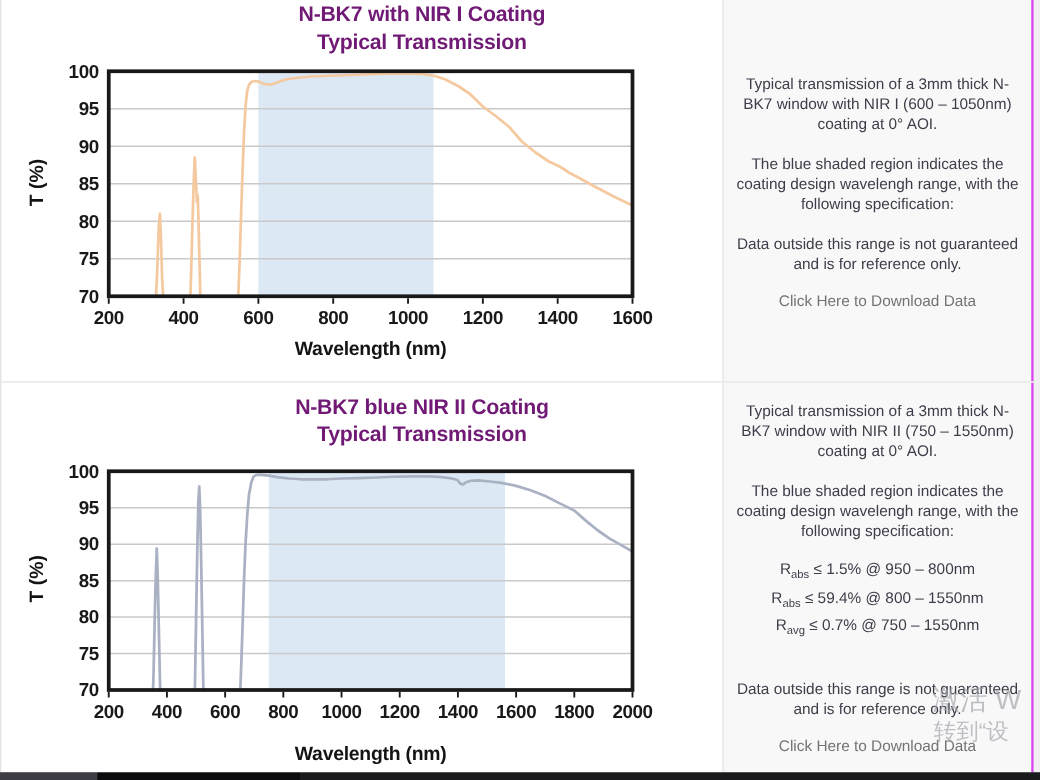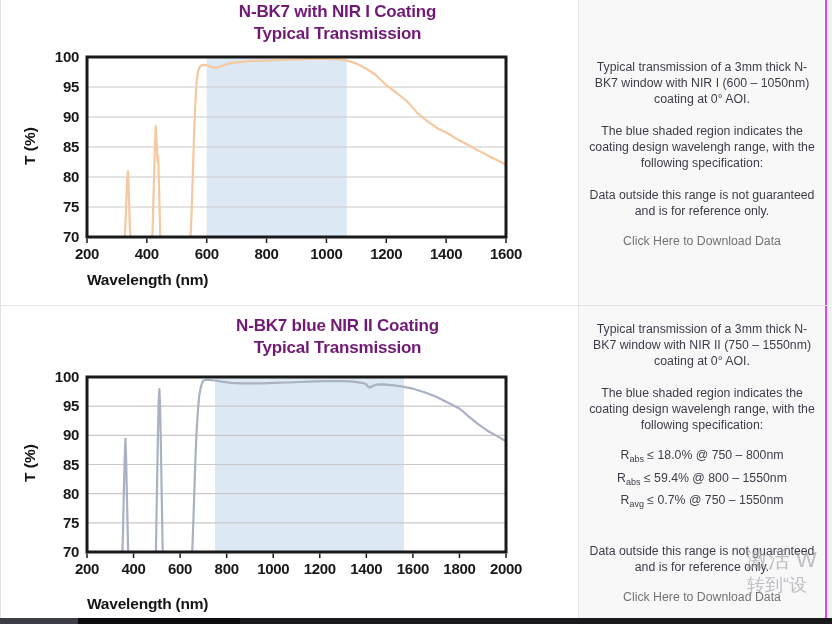--- a/index.html
+++ b/index.html
@@ -13,21 +13,21 @@
   .chart-cell{left:1px;width:576px;background:#fff;}
   .text-cell{left:578px;width:249px;background:#f8f8f9;border-left:1px solid #e3e3e3;
              border-right:2px solid #d946ef;display:flex;flex-direction:column;
              justify-content:center;text-align:center;padding:0 7px;
              color:#3d3d49;font-size:12.3px;line-height:16px;}
   .row1{top:0;height:305px;}
   .row2{top:306px;height:312px;}
 
   .chart-title{position:absolute;left:0;width:577px;text-align:center;
                font-weight:700;font-size:17px;color:#701a75;letter-spacing:-0.2px;margin-left:48px;}
-  .xlabel{position:absolute;left:86px;width:419px;
+  .xlabel{position:absolute;left:86px;width:419px;text-align:center;
           font-weight:700;font-size:15.5px;color:#141414;letter-spacing:-0.2px;}
   .ylabel{position:absolute;left:-31px;width:120px;text-align:center;
           font-weight:700;font-size:15.5px;color:#141414;transform:rotate(-90deg);}
   svg.plot{position:absolute;left:0;top:0;}
   svg .tick{font-family:"Liberation Sans",sans-serif;font-weight:700;font-size:15px;
             fill:#191919;letter-spacing:-0.3px;}
 
   .text-cell p{margin:8px 0;}
   .spec-block{margin:4px 0;}
   .spec-line{margin:2px 0;}
@@ -143,21 +143,21 @@
         <text x="78" y="76" text-anchor="end" class="tick">100</text>
       </svg>
     <div class="ylabel" style="top:148px">T (%)</div>
     <div class="xlabel" style="top:289px">Wavelength (nm)</div>
   </div>
 
   <div class="cell text-cell row2">
     <p>Typical transmission of a 3mm thick N-BK7 window with NIR II (750 – 1550nm) coating at 0° AOI.</p>
     <p>The blue shaded region indicates the coating design wavelengh range, with the following specification:</p>
     <div class="spec-block">
-      <div class="spec-line"><span>R</span><sub>abs</sub><span> ≤ 18.0% @ 750 – 800nm</span></div>
+      <div class="spec-line"><span>R</span><sub>abs</sub><span> ≤ 1.5% @ 950 – 800nm</span></div>
       <div class="spec-line"><span>R</span><sub>abs</sub><span> ≤ 59.4% @ 800 – 1550nm</span></div>
       <div class="spec-line"><span>R</span><sub>avg</sub><span> ≤ 0.7% @ 750 – 1550nm</span></div>
     </div>
     <p class="gap-top">Data outside this range is not guaranteed and is for reference only.</p>
     <a class="dl-link">Click Here to Download Data</a>
   </div>
 
   <div class="vline" style="left:0"></div>
   <div class="hsep"></div>
   <div class="right-strip"></div>

